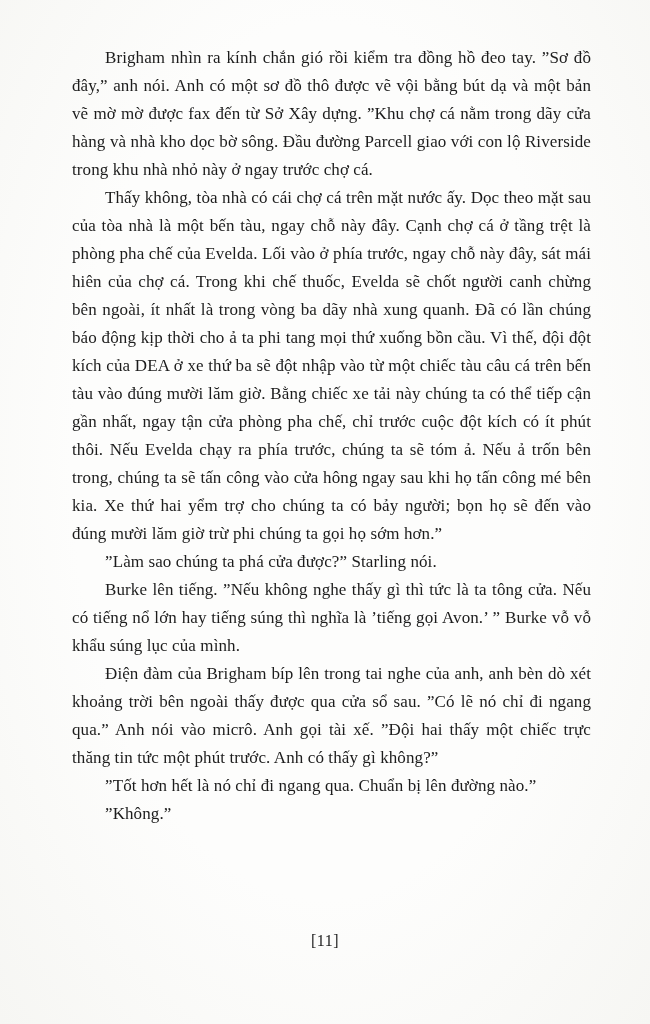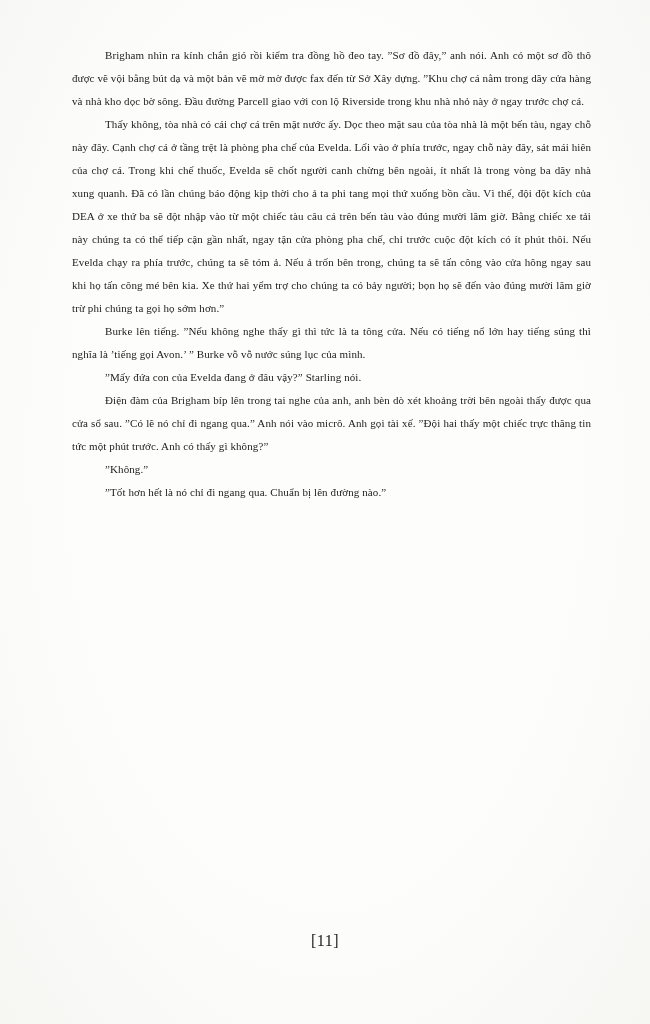--- a/index.html
+++ b/index.html
@@ -17,22 +17,22 @@
     width: 650px;
     height: 1024px;
     background: radial-gradient(ellipse at 50% 45%, #fdfdfc 55%, #f6f6f3 100%);
   }
   .text-block {
     position: absolute;
     left: 72px;
     top: 44px;
     width: 519px;
     color: #1c1c1c;
-    font-size: 11px;
-    line-height: 23px;
+    font-size: 17px;
+    line-height: 28px;
     text-align: justify;
     letter-spacing: 0.1px;
   }
   .para {
     margin: 0;
     padding: 0;
     text-indent: 33px;
   }
   .page-footer {
     position: absolute;
@@ -45,20 +45,20 @@
     letter-spacing: 0.5px;
   }
 </style>
 </head>
 <body>
 
 <div class="page">
   <div class="text-block">
     <p class="para">Brigham nhìn ra kính chắn gió rồi kiểm tra đồng hồ đeo tay. ”Sơ đồ đây,” anh nói. Anh có một sơ đồ thô được vẽ vội bằng bút dạ và một bản vẽ mờ mờ được fax đến từ Sở Xây dựng. ”Khu chợ cá nằm trong dãy cửa hàng và nhà kho dọc bờ sông. Đầu đường Parcell giao với con lộ Riverside trong khu nhà nhỏ này ở ngay trước chợ cá.</p>
     <p class="para">Thấy không, tòa nhà có cái chợ cá trên mặt nước ấy. Dọc theo mặt sau của tòa nhà là một bến tàu, ngay chỗ này đây. Cạnh chợ cá ở tầng trệt là phòng pha chế của Evelda. Lối vào ở phía trước, ngay chỗ này đây, sát mái hiên của chợ cá. Trong khi chế thuốc, Evelda sẽ chốt người canh chừng bên ngoài, ít nhất là trong vòng ba dãy nhà xung quanh. Đã có lần chúng báo động kịp thời cho ả ta phi tang mọi thứ xuống bồn cầu. Vì thế, đội đột kích của DEA ở xe thứ ba sẽ đột nhập vào từ một chiếc tàu câu cá trên bến tàu vào đúng mười lăm giờ. Bằng chiếc xe tải này chúng ta có thể tiếp cận gần nhất, ngay tận cửa phòng pha chế, chỉ trước cuộc đột kích có ít phút thôi. Nếu Evelda chạy ra phía trước, chúng ta sẽ tóm ả. Nếu ả trốn bên trong, chúng ta sẽ tấn công vào cửa hông ngay sau khi họ tấn công mé bên kia. Xe thứ hai yểm trợ cho chúng ta có bảy người; bọn họ sẽ đến vào đúng mười lăm giờ trừ phi chúng ta gọi họ sớm hơn.”</p>
-    <p class="para">Burke lên tiếng. ”Nếu không nghe thấy gì thì tức là ta tông cửa. Nếu có tiếng nổ lớn hay tiếng súng thì nghĩa là ’tiếng gọi Avon.’ ” Burke vỗ vỗ nước súng lục của mình.</p>
-    <p class="para">”Mấy đứa con của Evelda đang ở đâu vậy?” Starling nói.</p>
+    <p class="para">”Làm sao chúng ta phá cửa được?” Starling nói.</p>
+    <p class="para">Burke lên tiếng. ”Nếu không nghe thấy gì thì tức là ta tông cửa. Nếu có tiếng nổ lớn hay tiếng súng thì nghĩa là ’tiếng gọi Avon.’ ” Burke vỗ vỗ khẩu súng lục của mình.</p>
     <p class="para">Điện đàm của Brigham bíp lên trong tai nghe của anh, anh bèn dò xét khoảng trời bên ngoài thấy được qua cửa sổ sau. ”Có lẽ nó chỉ đi ngang qua.” Anh nói vào micrô. Anh gọi tài xế. ”Đội hai thấy một chiếc trực thăng tin tức một phút trước. Anh có thấy gì không?”</p>
+    <p class="para">”Tốt hơn hết là nó chỉ đi ngang qua. Chuẩn bị lên đường nào.”</p>
     <p class="para">”Không.”</p>
-    <p class="para">”Tốt hơn hết là nó chỉ đi ngang qua. Chuẩn bị lên đường nào.”</p>
   </div>
   <div class="page-footer">[11]</div>
 </div>
 
 </body></html>

